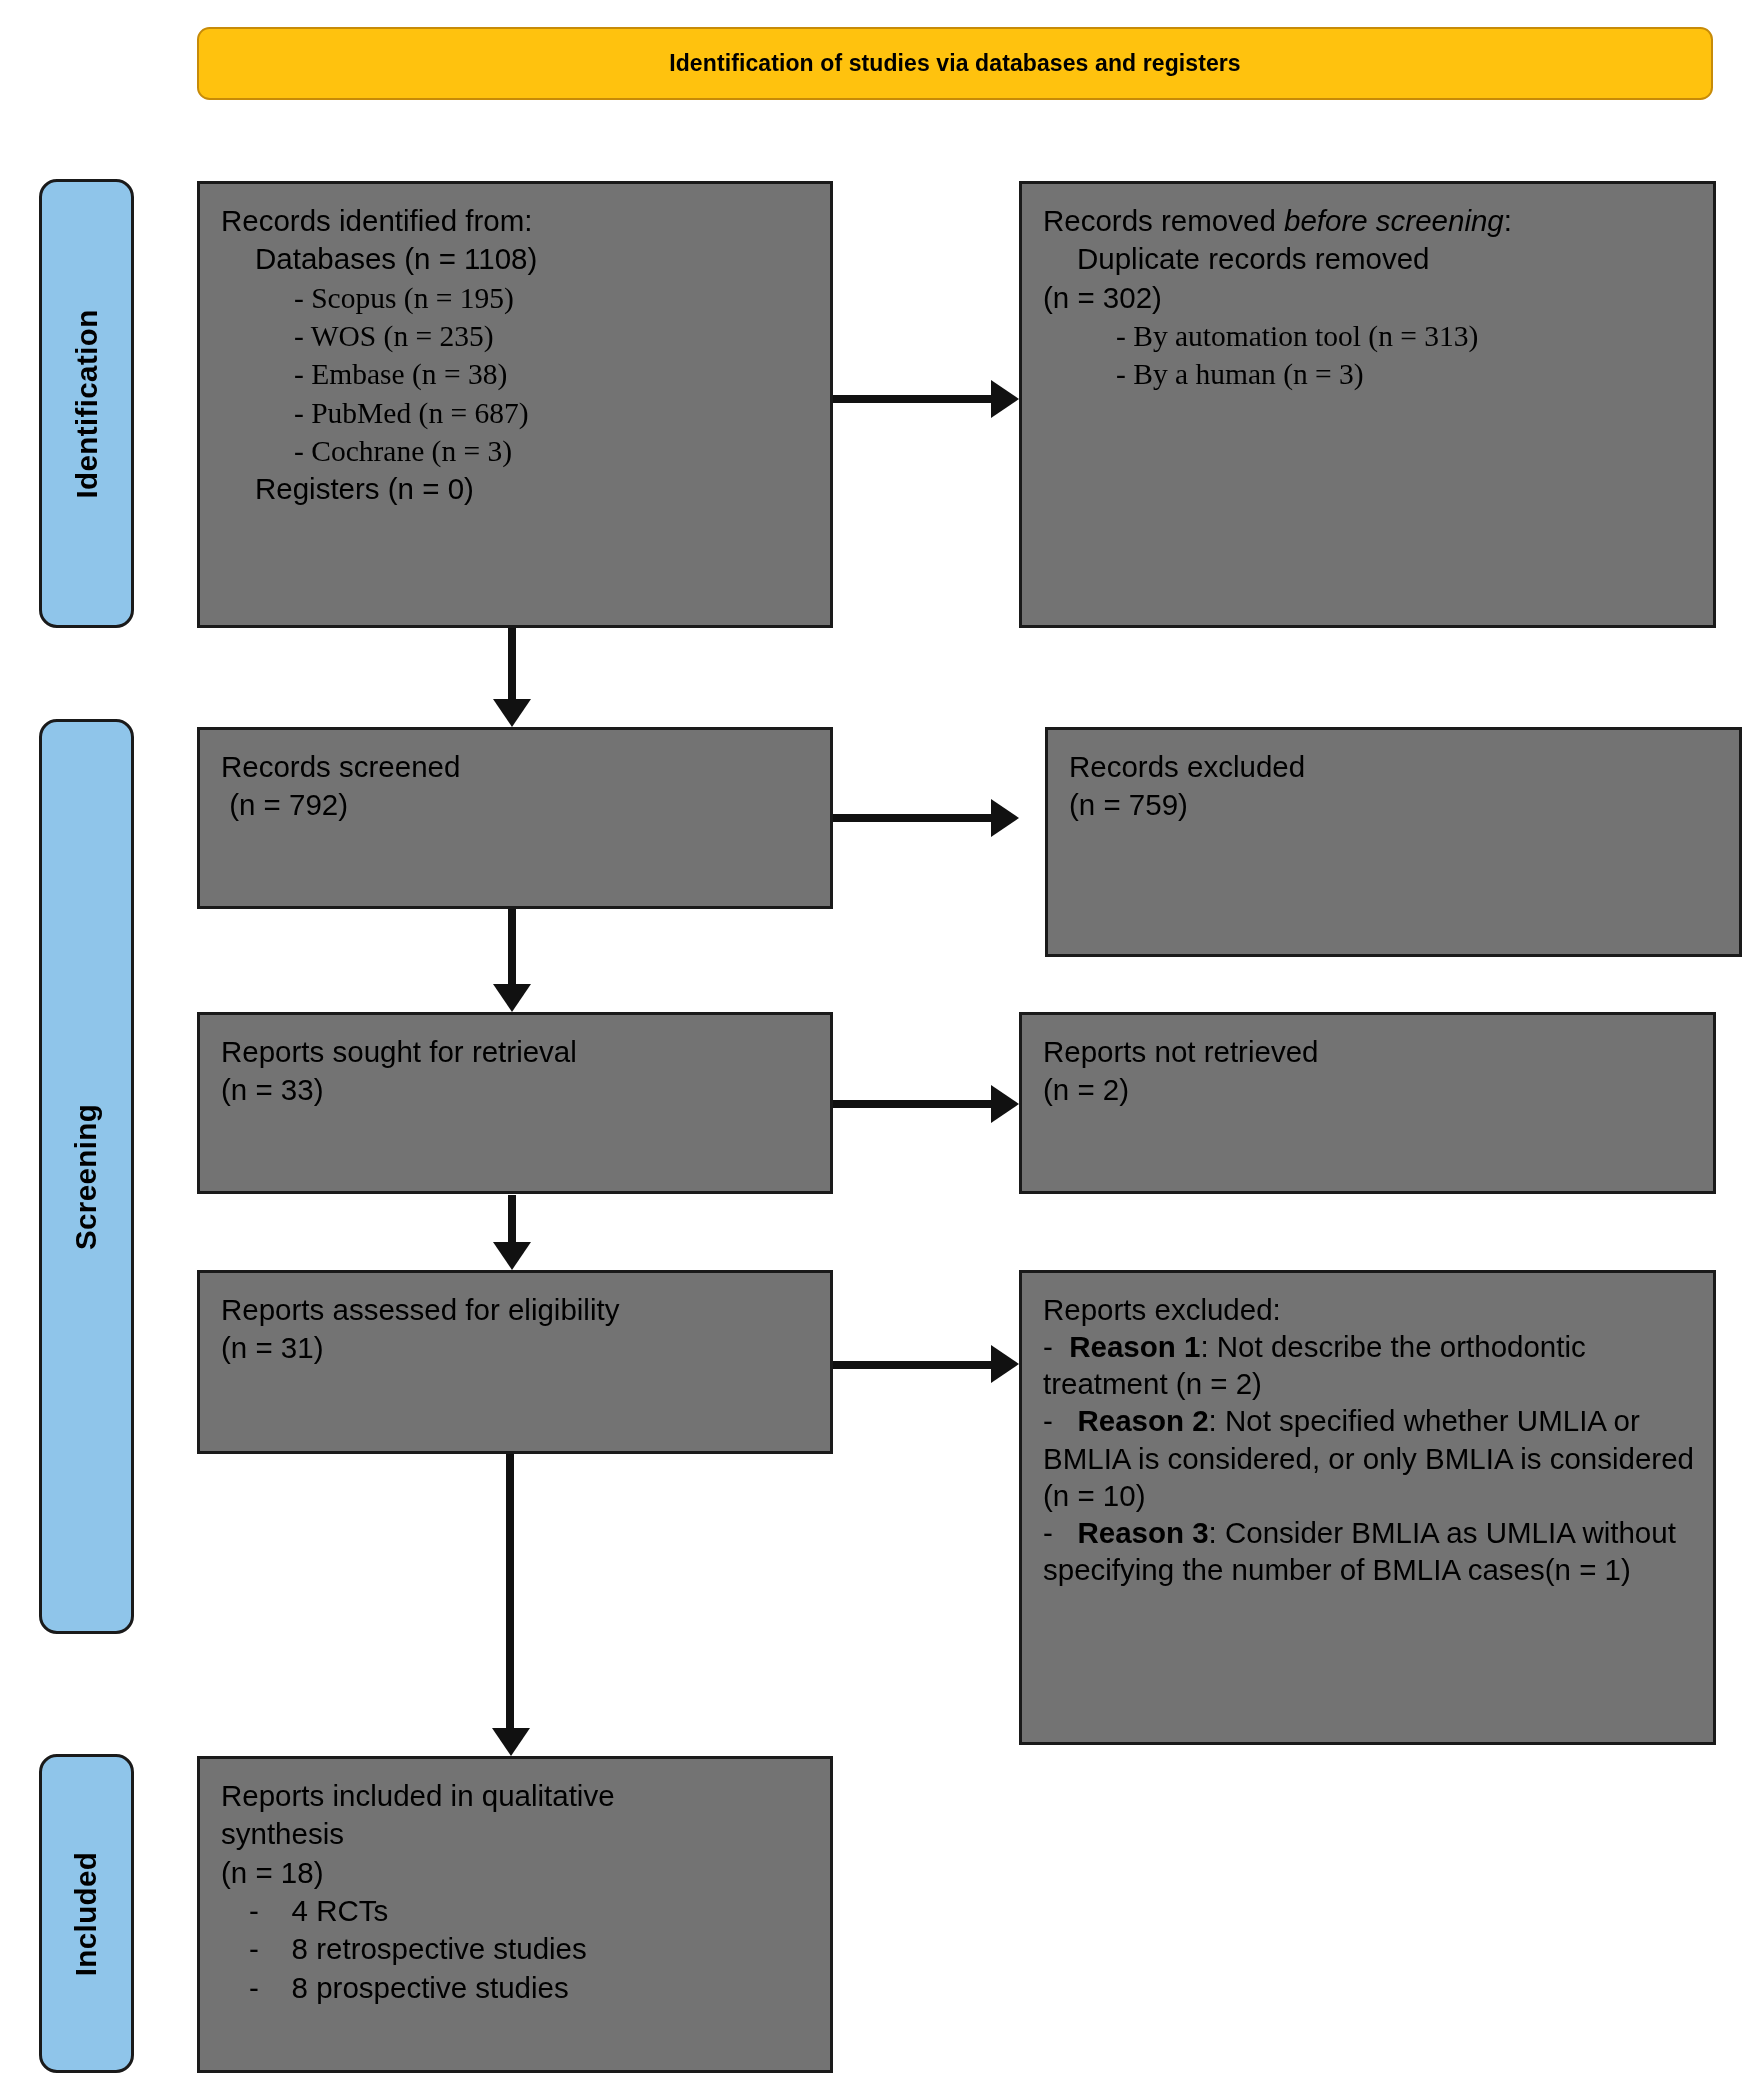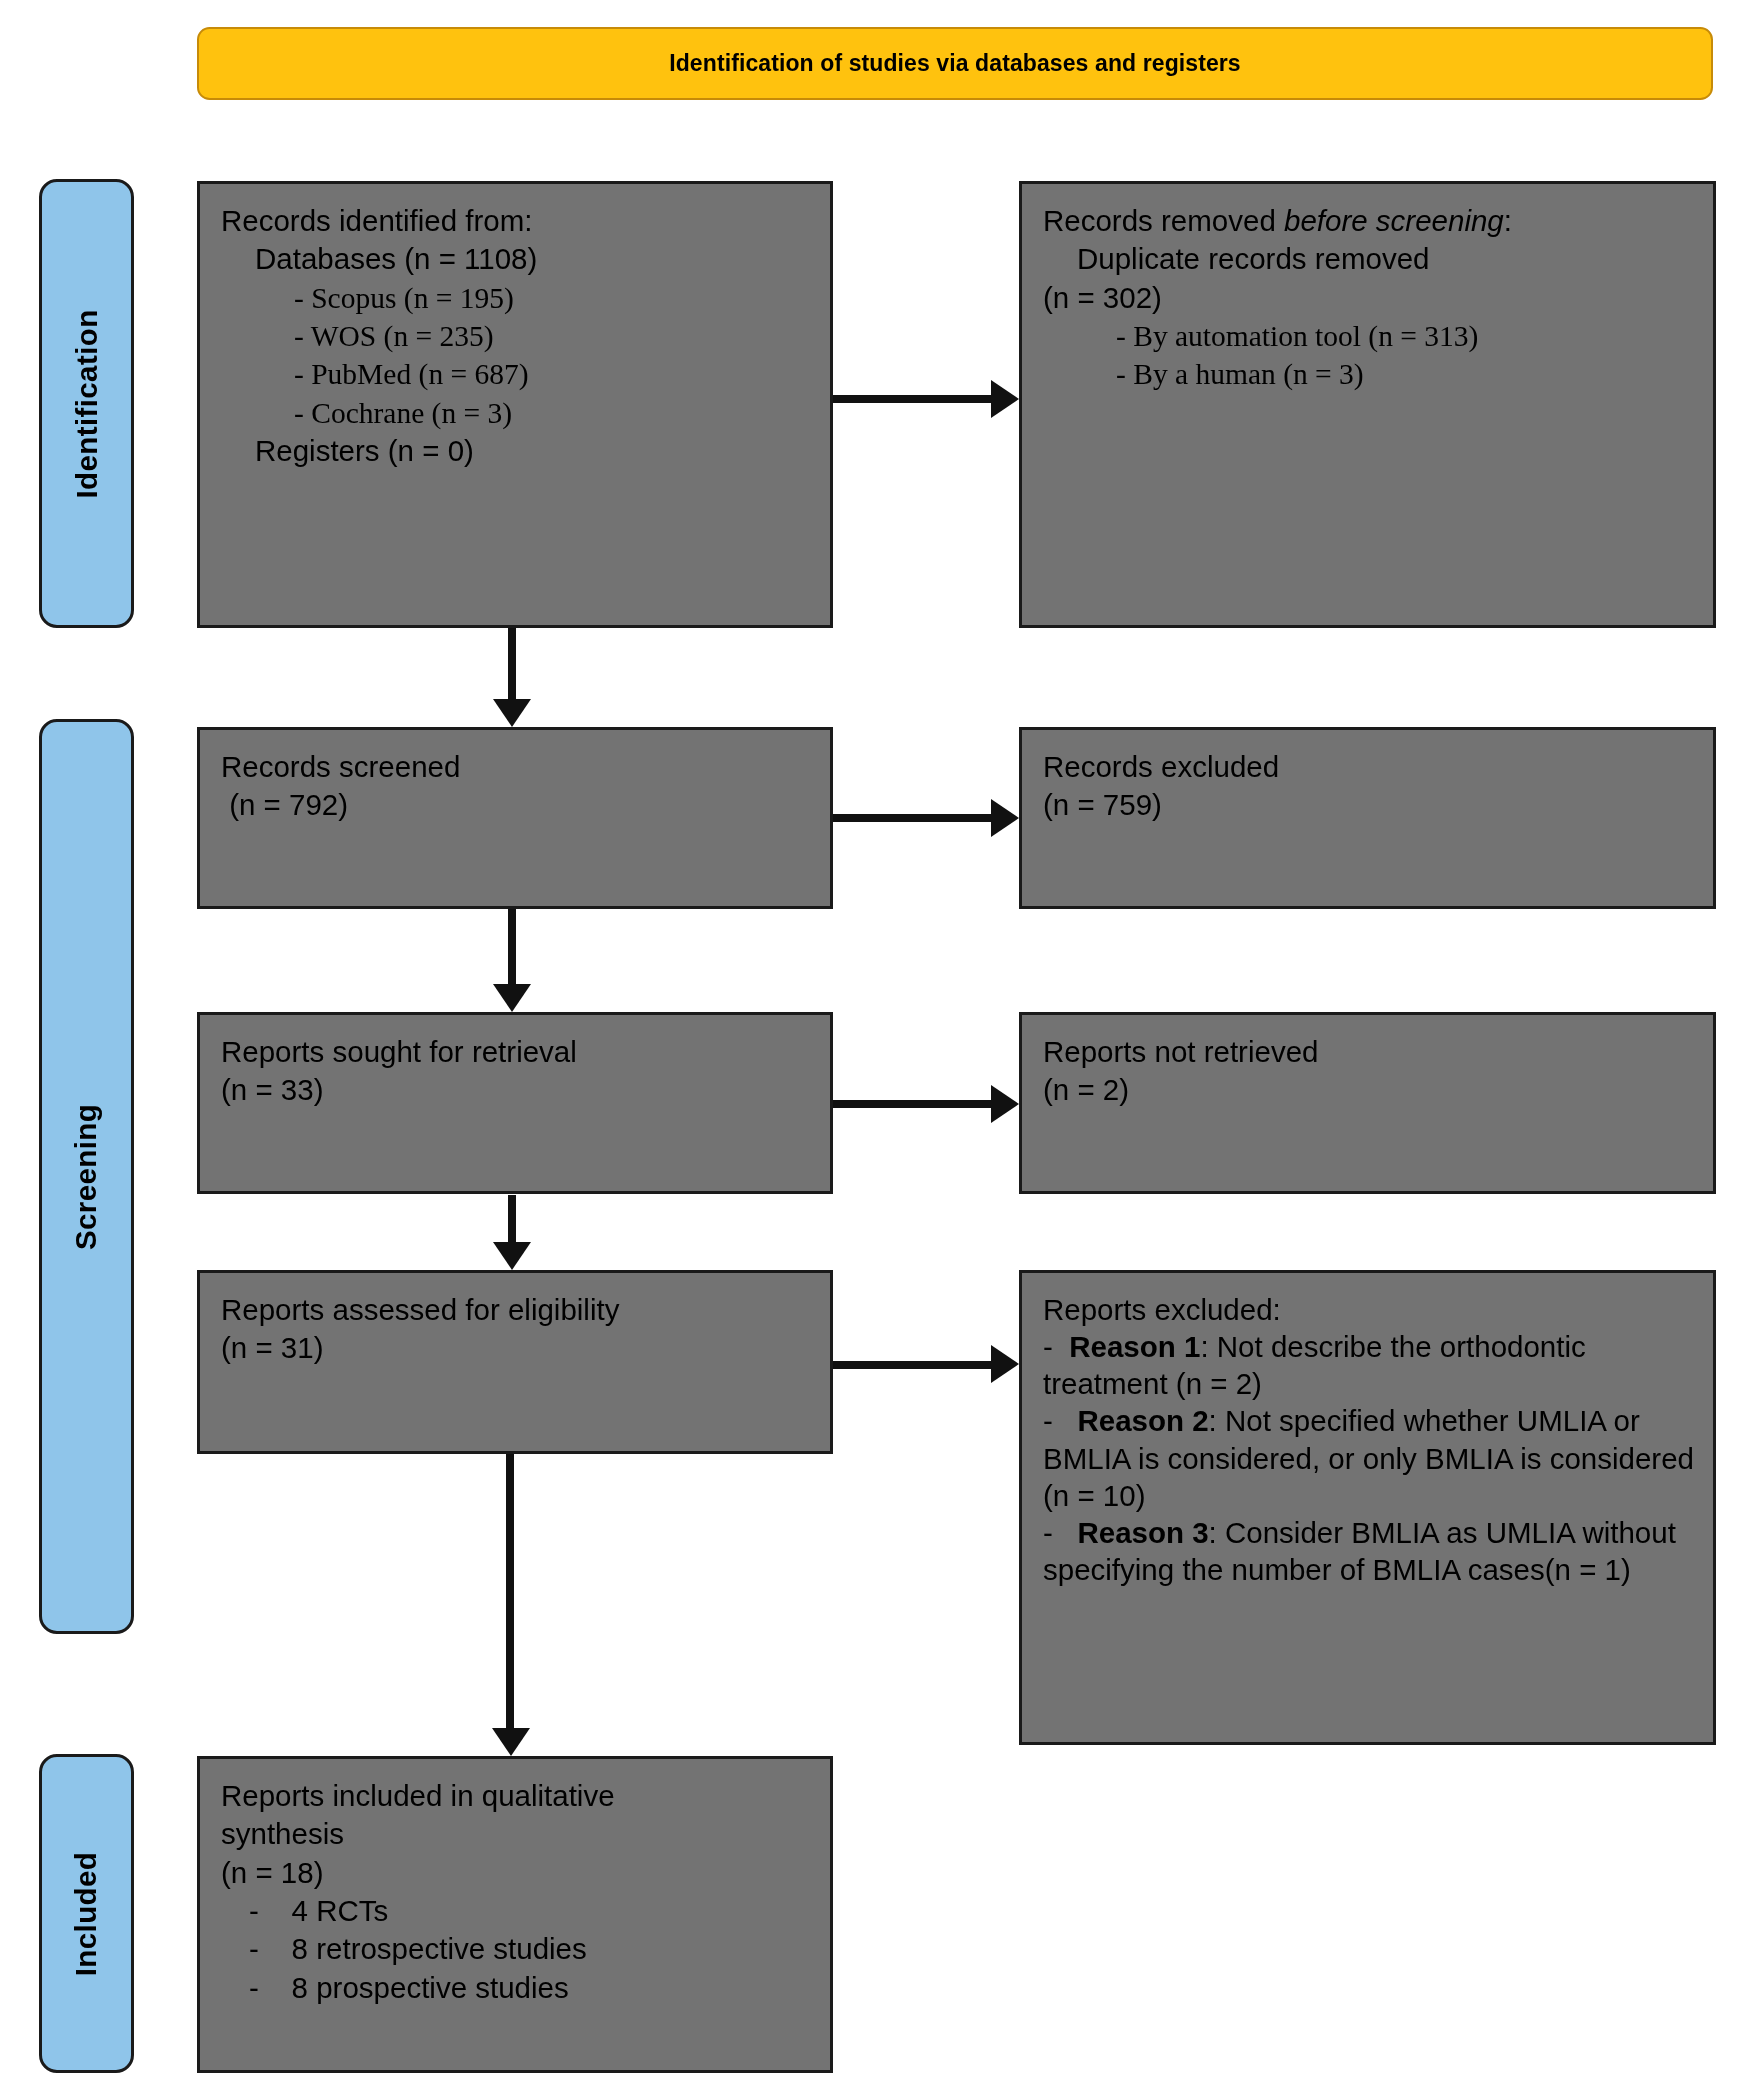--- a/index.html
+++ b/index.html
@@ -82,21 +82,21 @@
 
   
   #box-identified   { left: 197px;  top: 181px;  width: 636px;  height: 447px; }
   #box-screened     { left: 197px;  top: 727px; width: 636px;  height: 182px; }
   #box-sought       { left: 197px;  top: 1012px; width: 636px;  height: 182px; }
   #box-assessed     { left: 197px;  top: 1270px; width: 636px;  height: 184px; }
   #box-included     { left: 197px;  top: 1756px; width: 636px;  height: 317px; }
 
   
   #box-removed      { left: 1019px; top: 181px;  width: 697px;  height: 447px; }
-  #box-excluded     { left: 1019px; top: 727px; width: 697px;  height: 182px; }
+  #box-excluded     { left: 1045px; top: 727px; width: 697px;  height: 230px; }
   #box-notretrieved { left: 1019px; top: 1012px; width: 697px;  height: 182px; }
   #box-repexcluded  { left: 1019px; top: 1270px; width: 697px;  height: 475px; }
   #box-repexcluded .line { line-height: 1.26; }
 
   
   .ind1 { padding-left: 34px; }
   .ind2 { padding-left: 73px; font-family: Liberation Serif, serif; }
   .ind-dash { padding-left: 28px; }
 
   
@@ -154,20 +154,21 @@
 </div>
 <div class="stage-bar" id="stage-included">
   <span class="stage-label">Included</span>
 </div>
 
 <div class="flow-box" id="box-identified">
   <div class="line">Records identified from:</div>
   <div class="line ind1">Databases (n = 1108)</div>
   <div class="line ind2">- Scopus (n = 195)</div>
   <div class="line ind2">- WOS (n = 235)</div>
+  <div class="line ind2">- Embase (n = 38)</div>
   <div class="line ind2">- PubMed (n = 687)</div>
   <div class="line ind2">- Cochrane (n = 3)</div>
   <div class="line ind1">Registers (n = 0)</div>
 </div>
 
 <div class="flow-box" id="box-removed">
   <div class="line"><span>Records removed </span><span class="it">before screening</span><span>:</span></div>
   <div class="line ind1">Duplicate records removed</div>
   <div class="line">(n = 302)</div>
   <div class="line ind2">- By automation tool (n = 313)</div>

